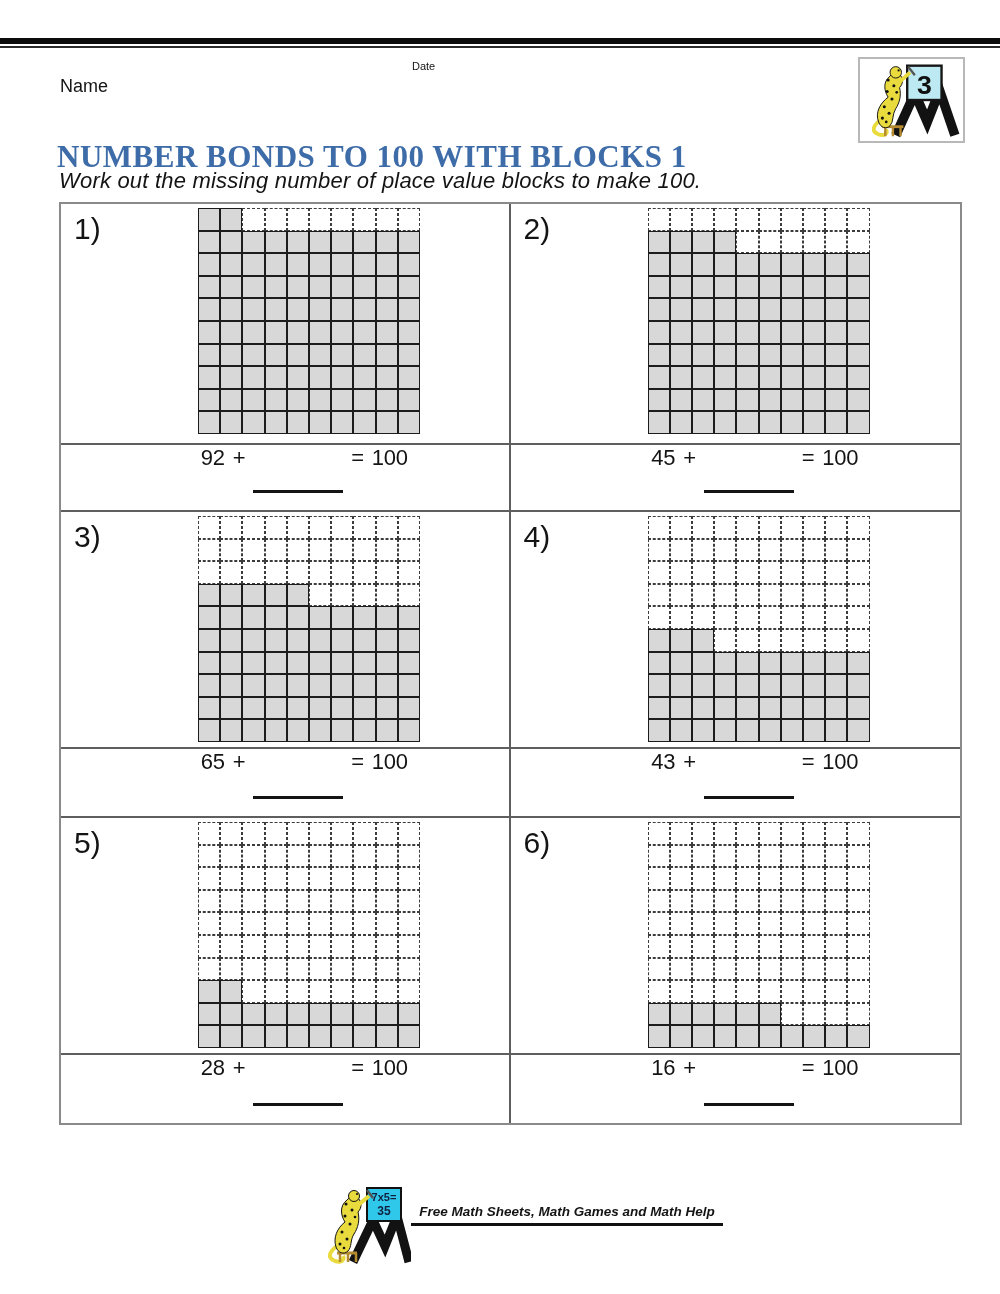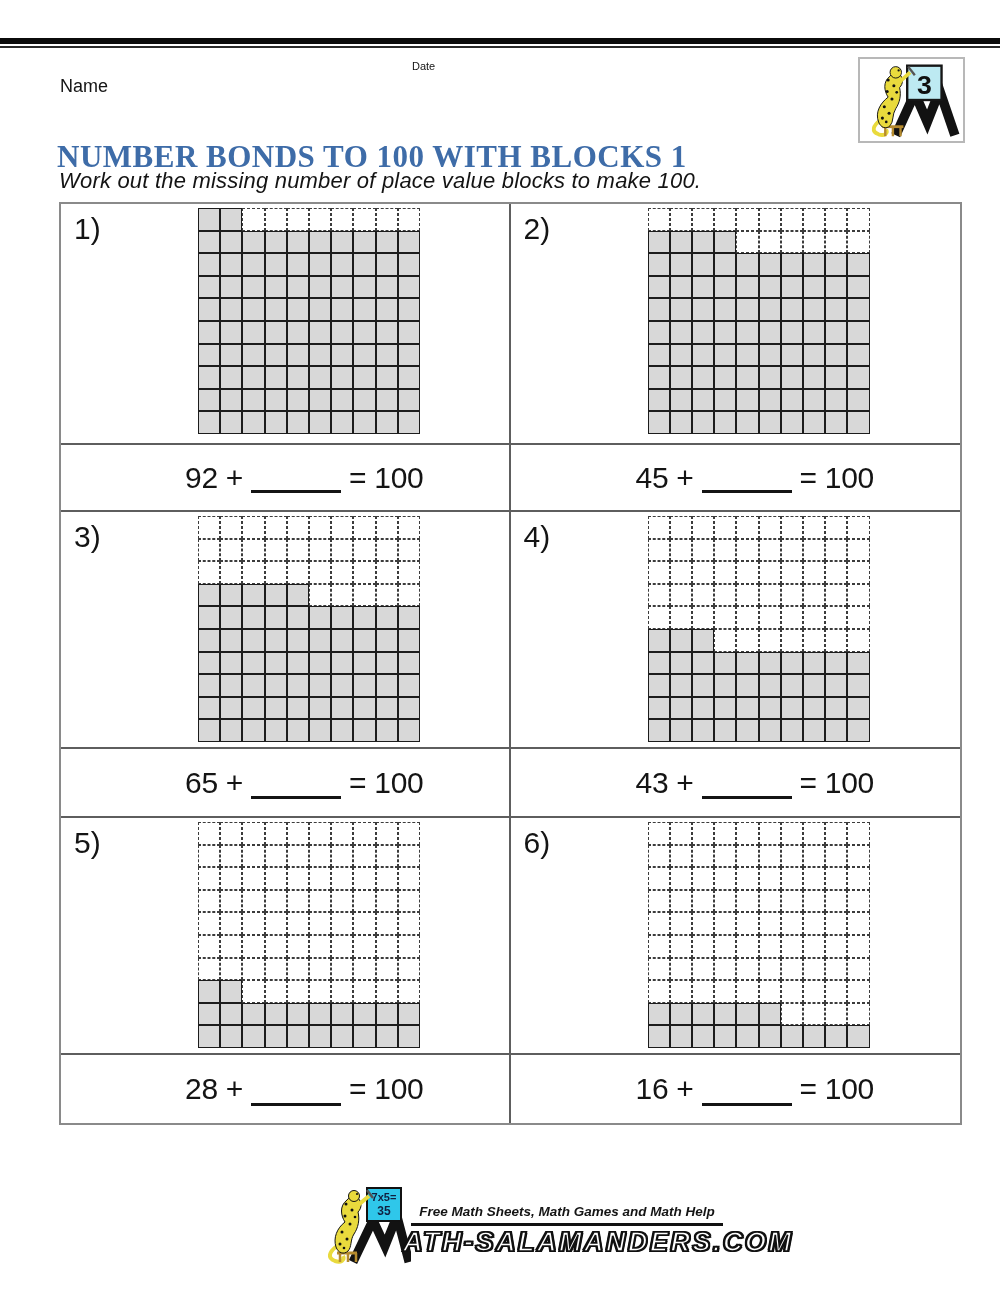--- a/index.html
+++ b/index.html
@@ -31,22 +31,22 @@
   .col-l{border-right:2px solid #5e5e5e;}
   .row-sep{border-bottom:2px solid #5e5e5e;}
 
   .prob-label{position:absolute;left:13px;top:8px;font-size:30px;}
   .block-grid{position:absolute;left:137px;top:4px;width:222px;height:226px;display:grid;
               grid-template-columns:repeat(10,1fr);grid-template-rows:repeat(10,1fr);}
   .blk{box-sizing:border-box;}
   .blk-filled{background:#d8d8d8;border:1px solid #1c1c1c;}
   .blk-dashed{border:1px dashed #3c3c3c;background:#fff;}
 
-  .eq-cell{display:flex;align-items:center;justify-content:center;padding-left:39px;
-           font-size:30px;letter-spacing:-.3px;}
+  .eq-cell{display:flex;align-items:flex-start;justify-content:center;padding-left:39px;
+           font-size:22px;letter-spacing:-.3px;}
   .eq-cell .op{margin:0 8px;}
   .answer-blank{display:inline-block;width:90px;height:0;border-bottom:3px solid #141414;
                 align-self:flex-end;margin-bottom:17px;}
 
   
   .footer{position:absolute;left:323px;top:1184px;display:flex;align-items:flex-start;}
   .footer-logo{width:88px;height:82px;flex:0 0 auto;}
   .footer-text{margin-left:0;padding-top:20px;width:312px;font-style:italic;}
   .tagline{font-size:13.5px;font-weight:700;text-align:center;white-space:nowrap;}
   .tag-rule{height:3px;background:#111;margin-top:4px;}
@@ -800,19 +800,16 @@
           <circle cx="19" cy="48" r="1.5"></circle>
           <circle cx="24" cy="55" r="1.5"></circle>
         <circle cx="17" cy="60" r="1.5"></circle>
           <circle cx="32" cy="33" r="1.3"></circle>
           <circle cx="21" cy="64" r="1.3"></circle>
       </g>
     </svg>
     <div class="footer-text">
       <div class="tagline">Free Math Sheets, Math Games and Math Help</div>
       <div class="tag-rule"></div>
-      <div class="site-row">
-        <span class="site-rest">ATH-SALAMANDERS.COM</span>
-      </div>
     </div>
   </div>
 
 </div>
 
 </body></html>

